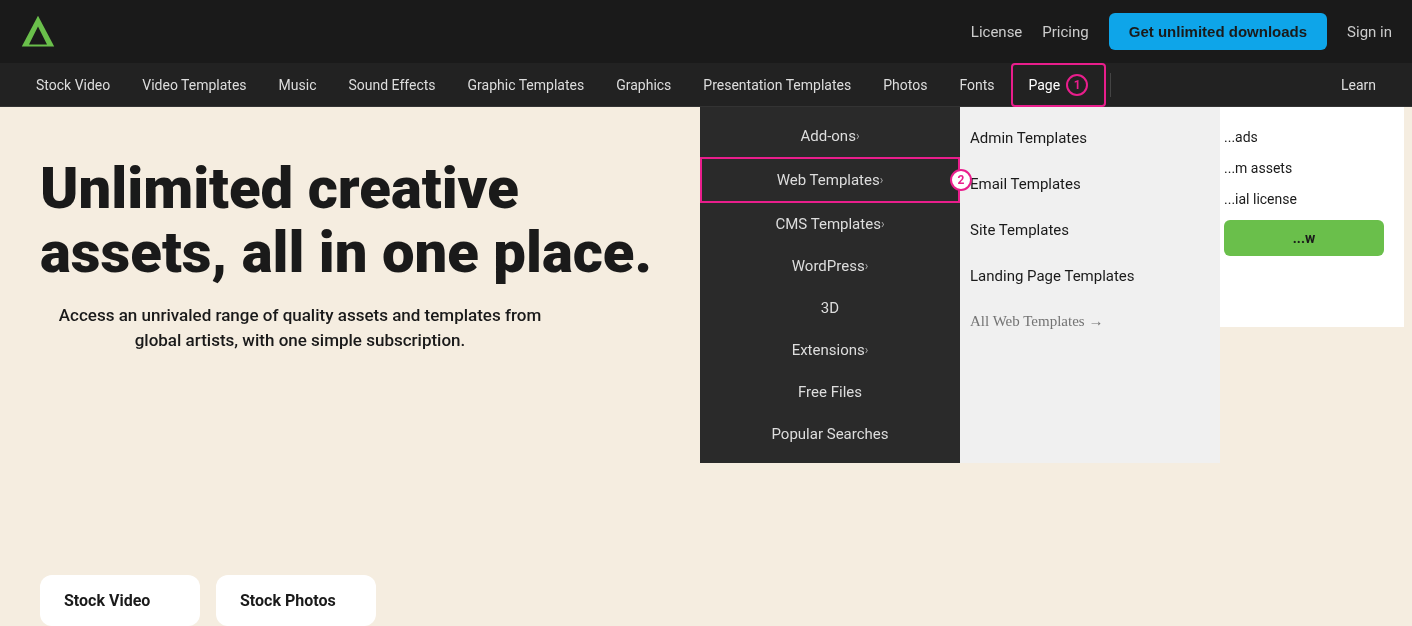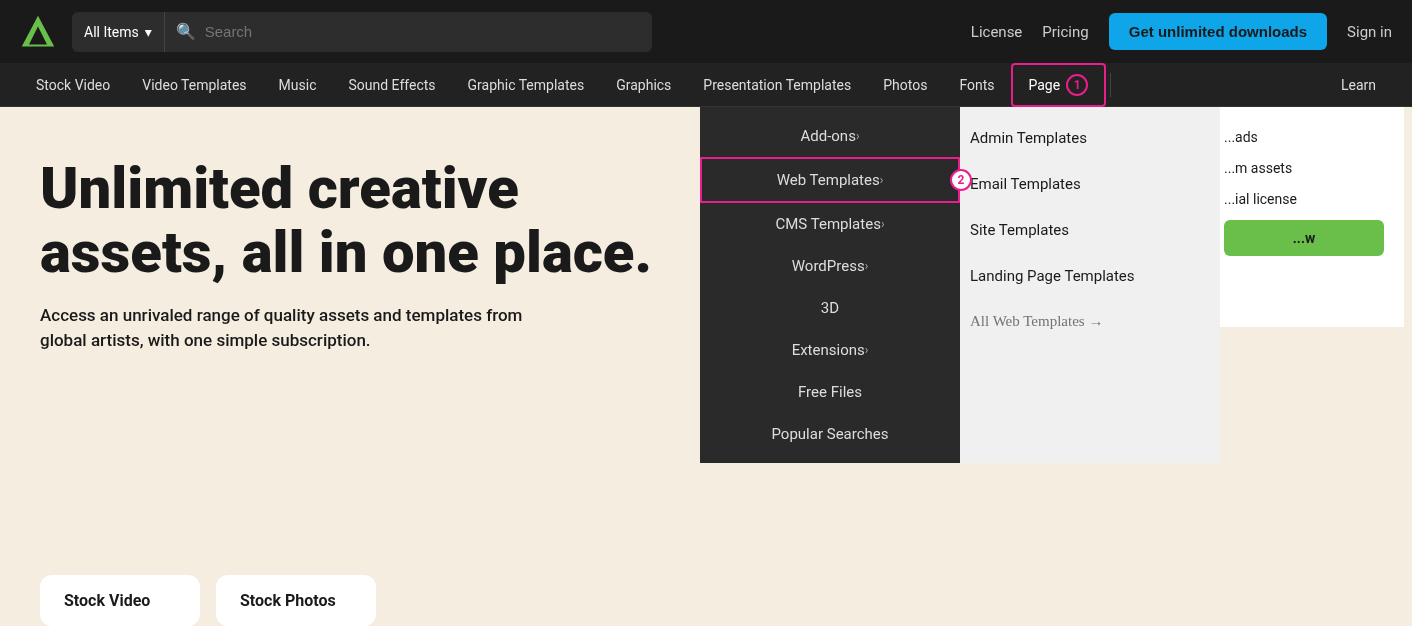--- a/index.html
+++ b/index.html
@@ -230,20 +230,21 @@
       max-width: 650px;
     }
 
     .hero-subtitle {
       font-size: 17px;
       color: #1a1a1a;
       margin-top: 18px;
       max-width: 520px;
       line-height: 1.5;
       font-weight: 500;
+      text-align: center;
     }
 
     .bottom-cards {
       position: absolute;
       bottom: 0;
       left: 40px;
       display: flex;
       gap: 16px;
     }
 
@@ -292,30 +293,20 @@
 <body>
 
 <div class="header">
   <div class="logo">
     <svg class="logo-icon" viewBox="0 0 40 40" fill="none">
       <polygon points="20,2 38,36 2,36" fill="#6abf4b"></polygon>
       <polygon points="20,14 30,34 10,34" fill="#1a1a1a"></polygon>
     </svg>
   </div>
 
-  <div class="search-bar">
-    <div class="search-dropdown">
-      <span>All Items</span>
-      <span>▾</span>
-    </div>
-    <div class="search-input-wrap">
-      <span style="color:#888;font-size:16px;">🔍</span>
-      <input class="search-input" type="text" placeholder="Search" style="">
-    </div>
-  </div>
 
   <div class="header-right">
     <span class="header-link">License</span>
     <span class="header-link">Pricing</span>
     <button class="btn-unlimited">Get unlimited downloads</button>
     <span class="sign-in">Sign in</span>
   </div>
 </div>
 
 <div class="navbar">

